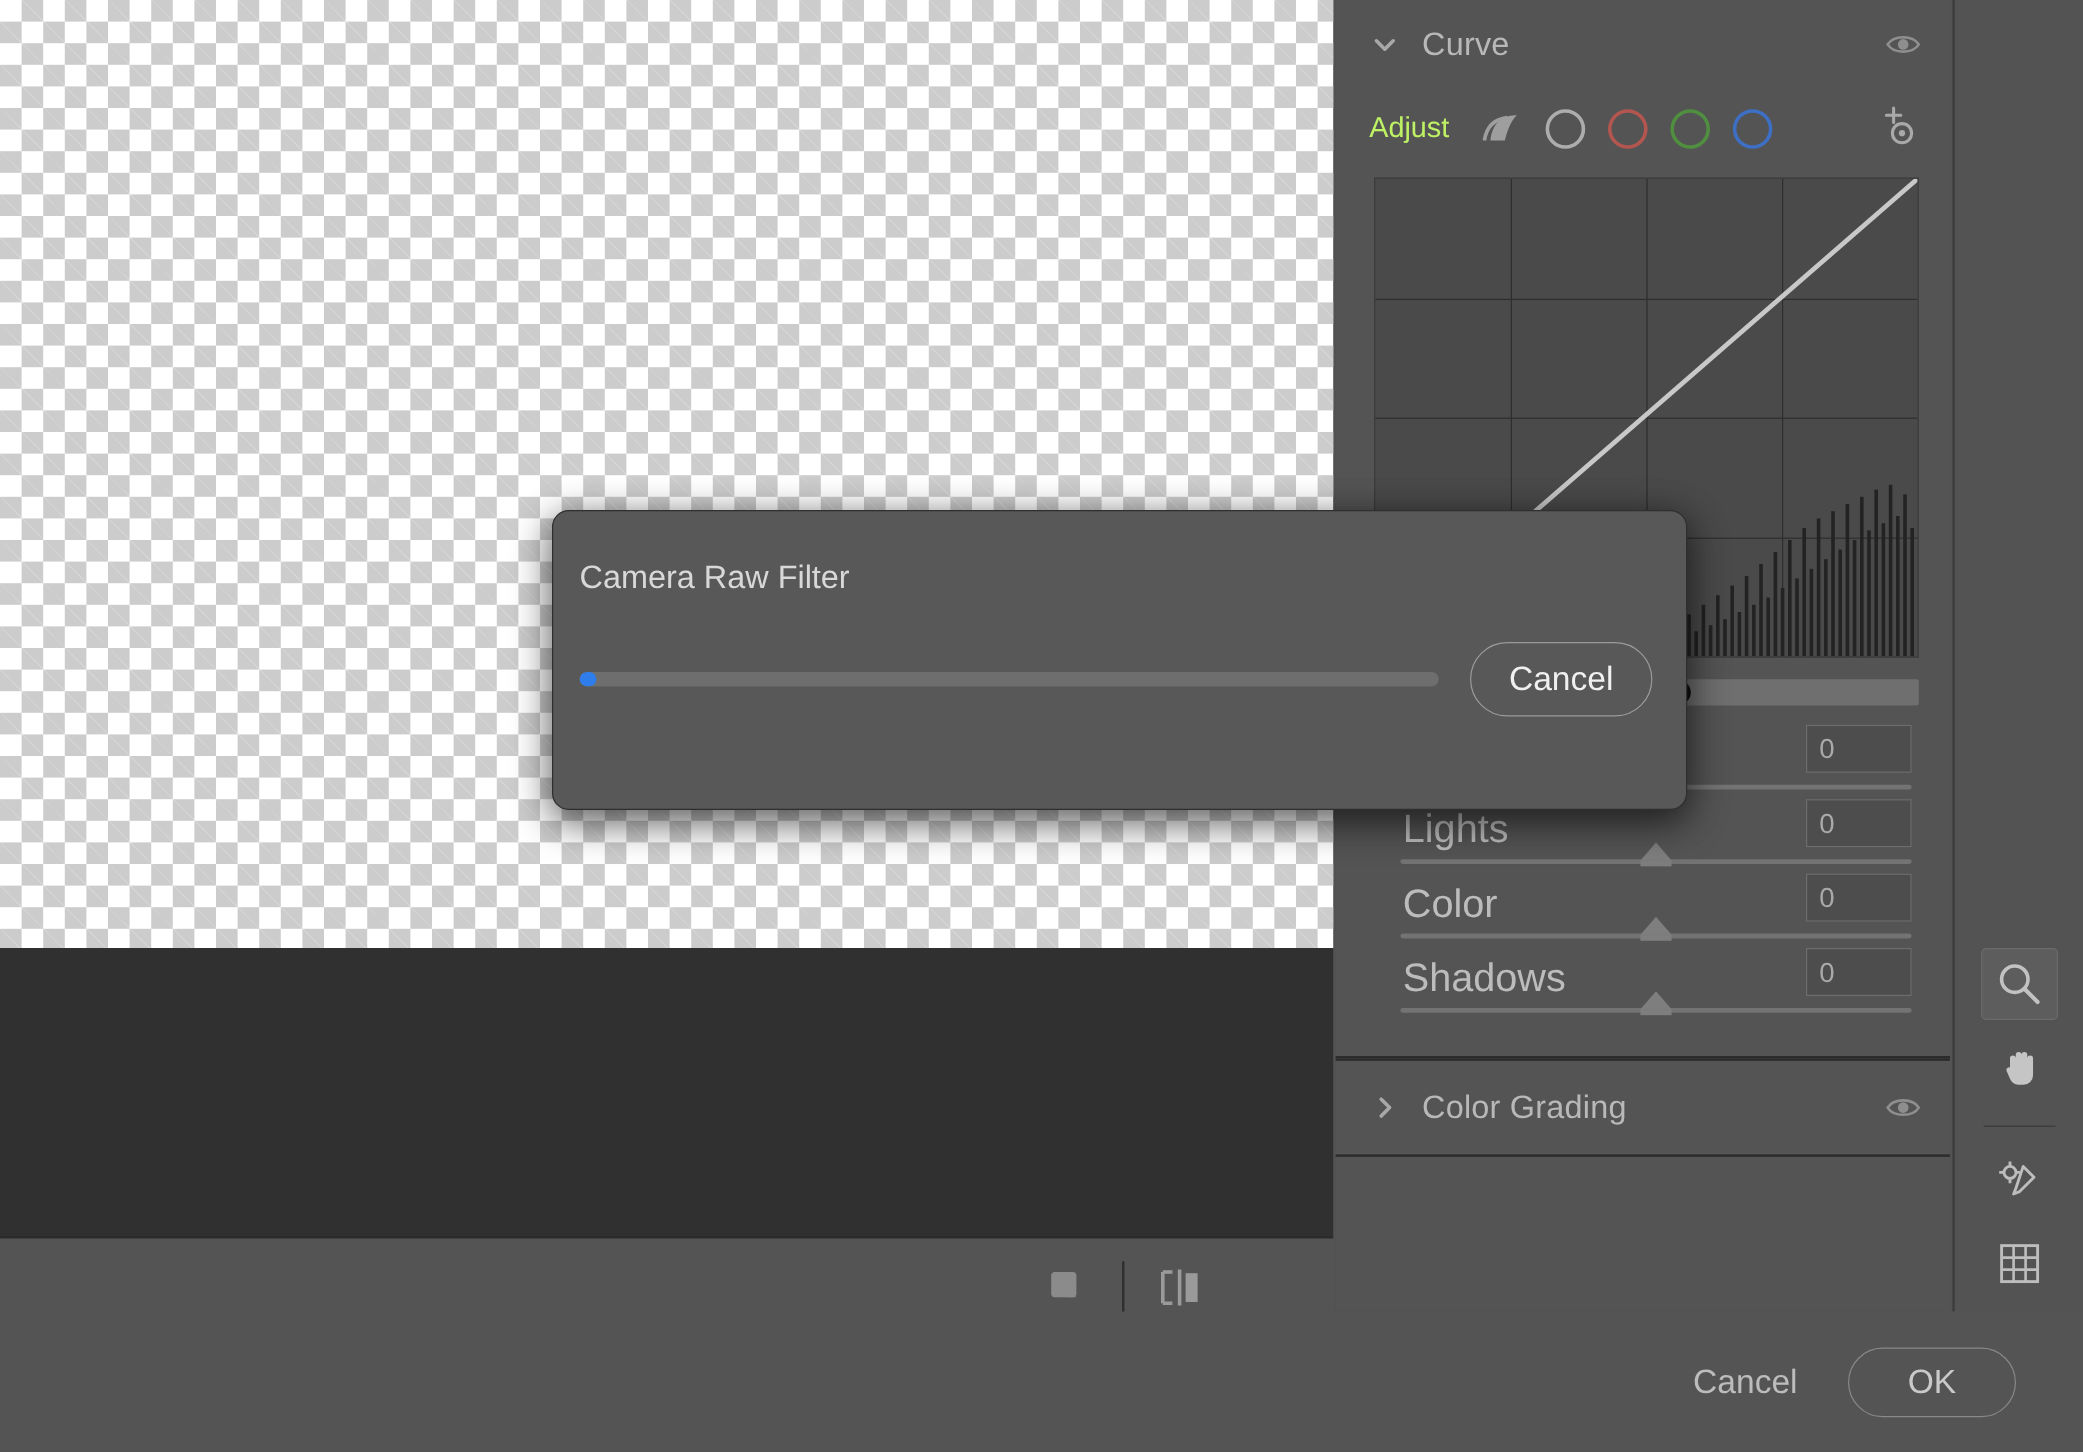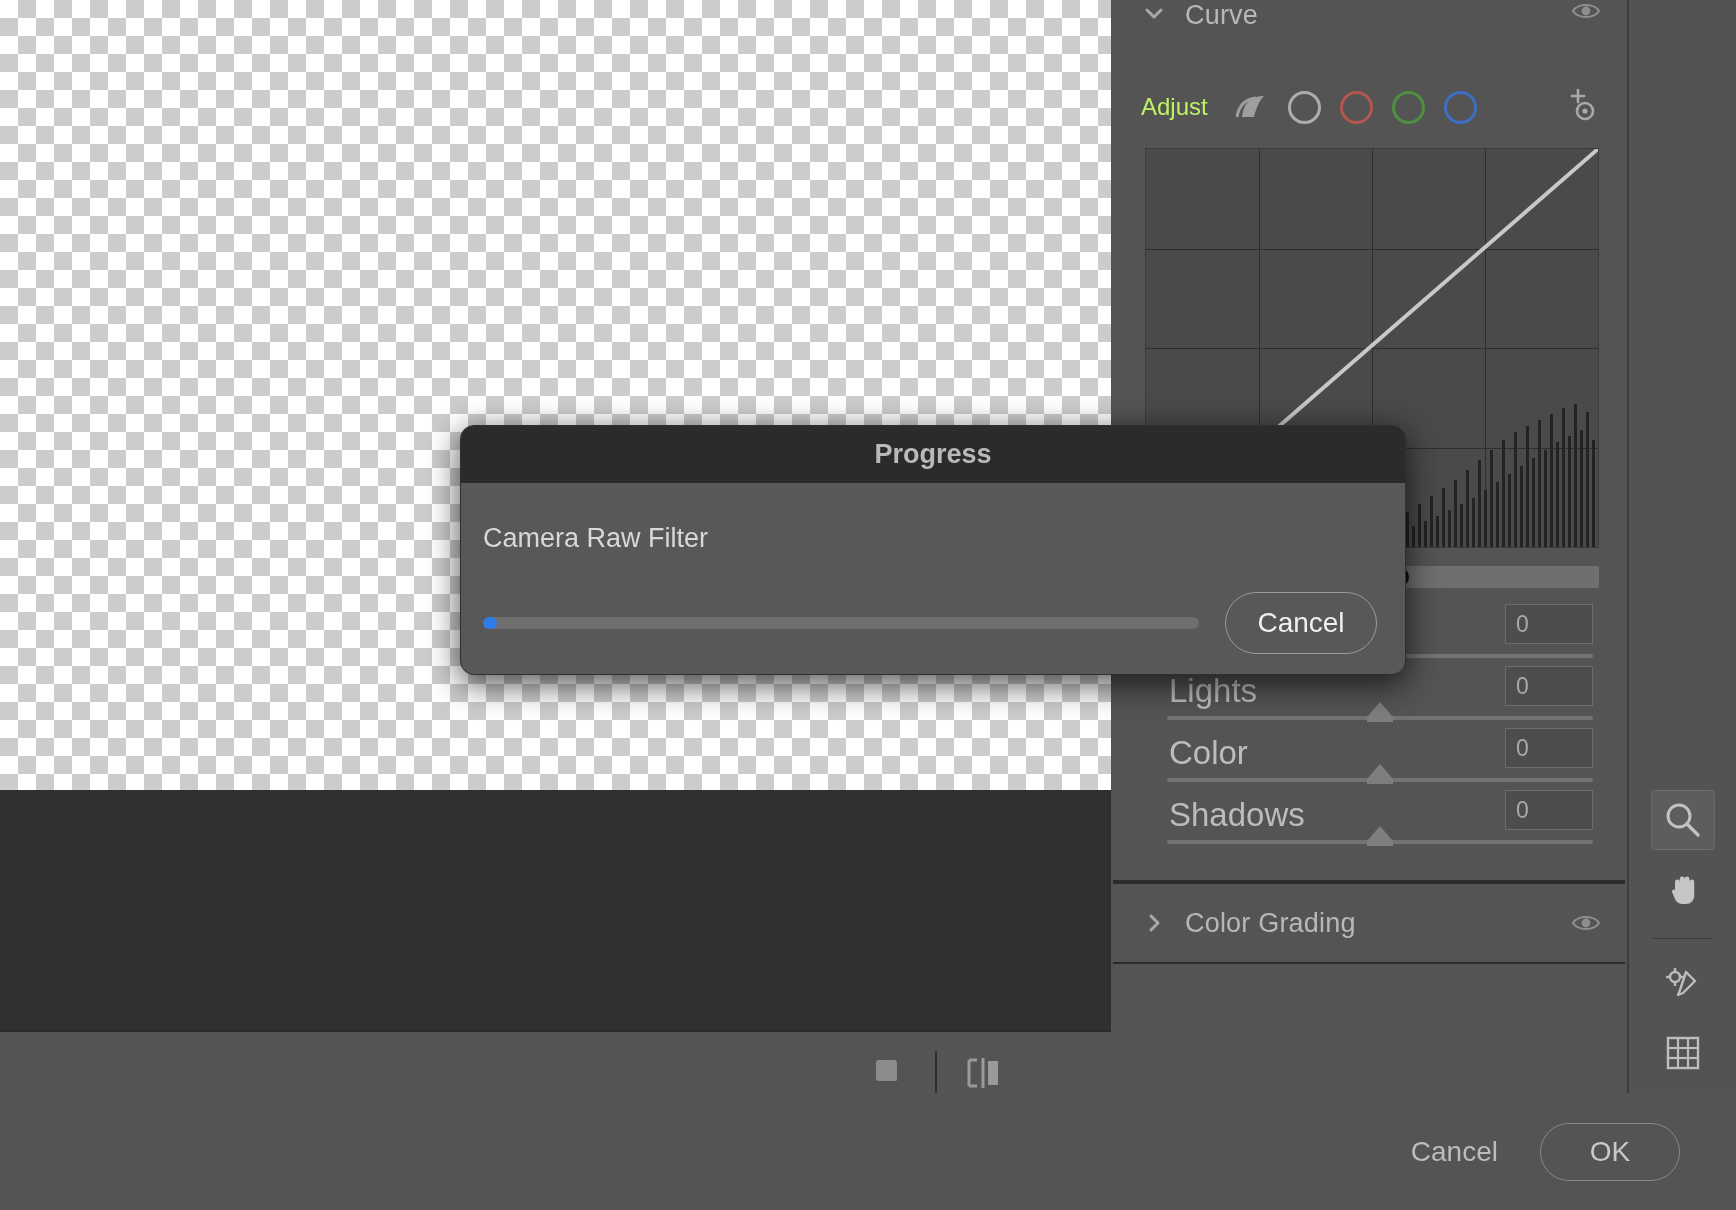--- a/index.html
+++ b/index.html
@@ -71,21 +71,21 @@
     background: #545454;
   }
 
   .panel-section-divider {
     height: 2px; background: #2b2b2b; width: 100%;
   }
 
   
   .curve-header {
     display: flex;
-    align-items: flex-start;
+    align-items: center;
     height: 74px;
     padding: 0 24px 0 28px;
   }
   .chev {
     width: 26px; height: 26px;
     margin-right: 18px;
     flex: 0 0 auto;
   }
   .section-title {
     font-size: 27px;
@@ -618,23 +618,20 @@
     </div>
   </div>
 
   <div class="dialog-footer">
     <div class="footer-cancel">Cancel</div>
     <div class="footer-ok">OK</div>
   </div>
 
   <div class="modal-shadow"></div>
   <div class="modal">
-    <div class="modal-titlebar">
-      <span class="modal-title">Progress</span>
-    </div>
     <div class="modal-body">
       <div class="modal-task">Camera Raw Filter</div>
       <div class="modal-bottom-row">
         <div class="progress-track">
           <div class="progress-fill" id="progress-fill" style="width: 14px;"></div>
         </div>
         <div class="modal-cancel">Cancel</div>
       </div>
     </div>
   </div>

